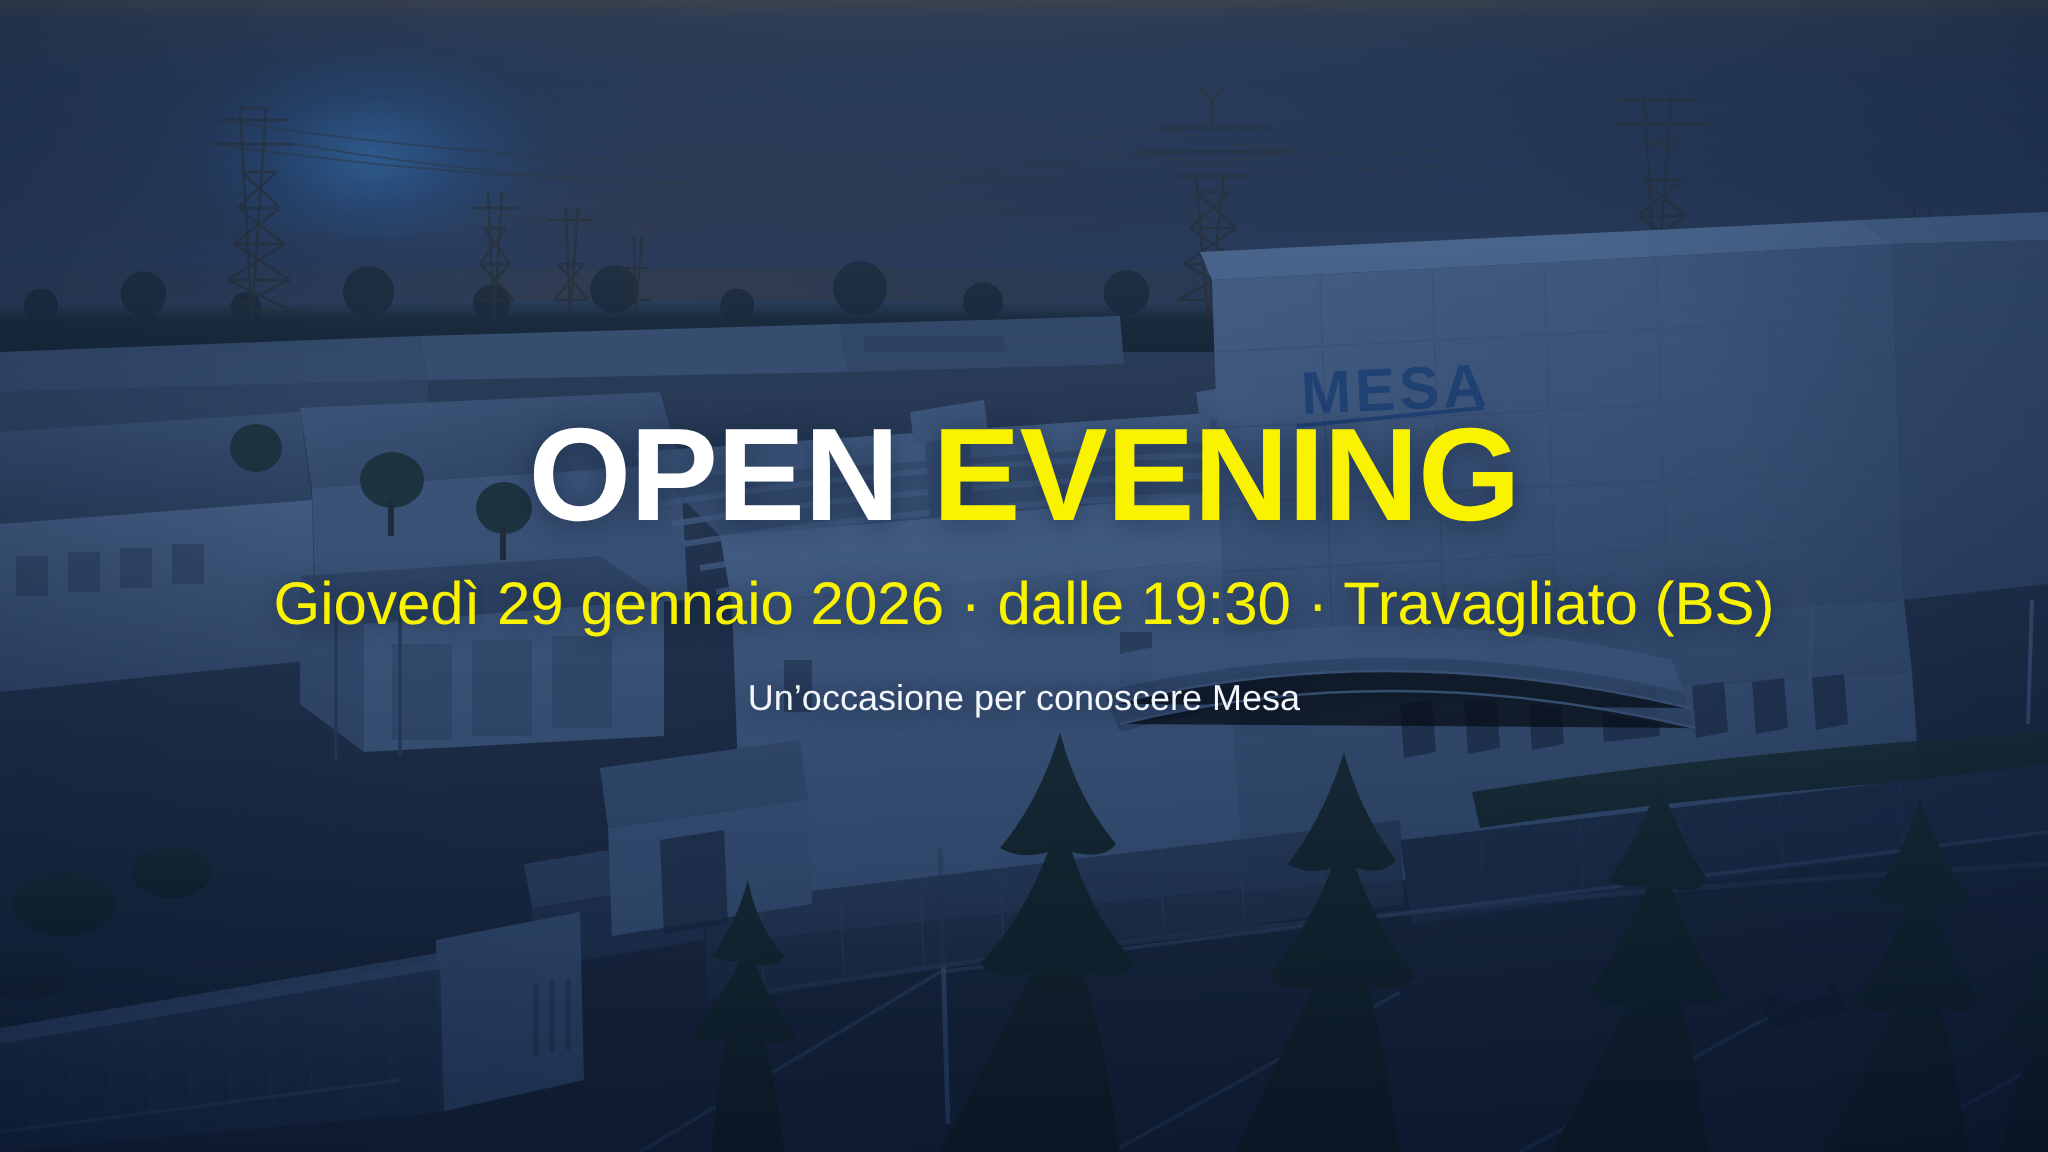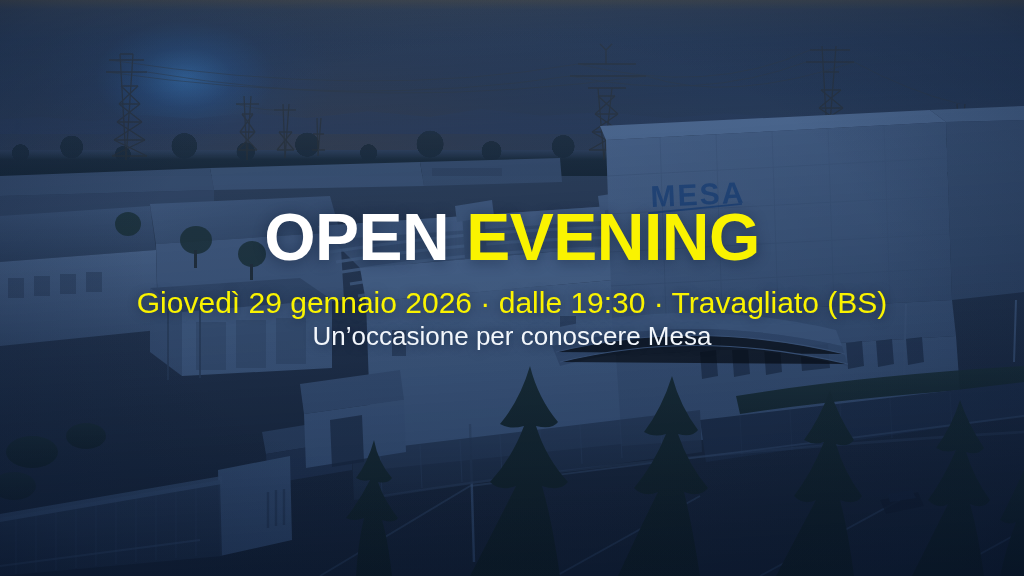--- a/index.html
+++ b/index.html
@@ -152,22 +152,22 @@
   .dateline {
     margin: 16px 0 0 0;
     font-size: 30px;
     line-height: 1.15;
     font-weight: 400;
     color: #faf300;
     text-shadow: 0 1px 10px rgba(6,20,44,0.50);
     white-space: nowrap;
   }
   .tagline {
-    margin: 1px 0 0 0;
-    font-size: 26px;
+    margin: 18px 0 0 0;
+    font-size: 18px;
     line-height: 1.15;
     font-weight: 400;
     color: #f2f6fb;
     text-shadow: 0 1px 10px rgba(6,20,44,0.50);
     white-space: nowrap;
   }
 </style>
 </head>
 <body>
 

